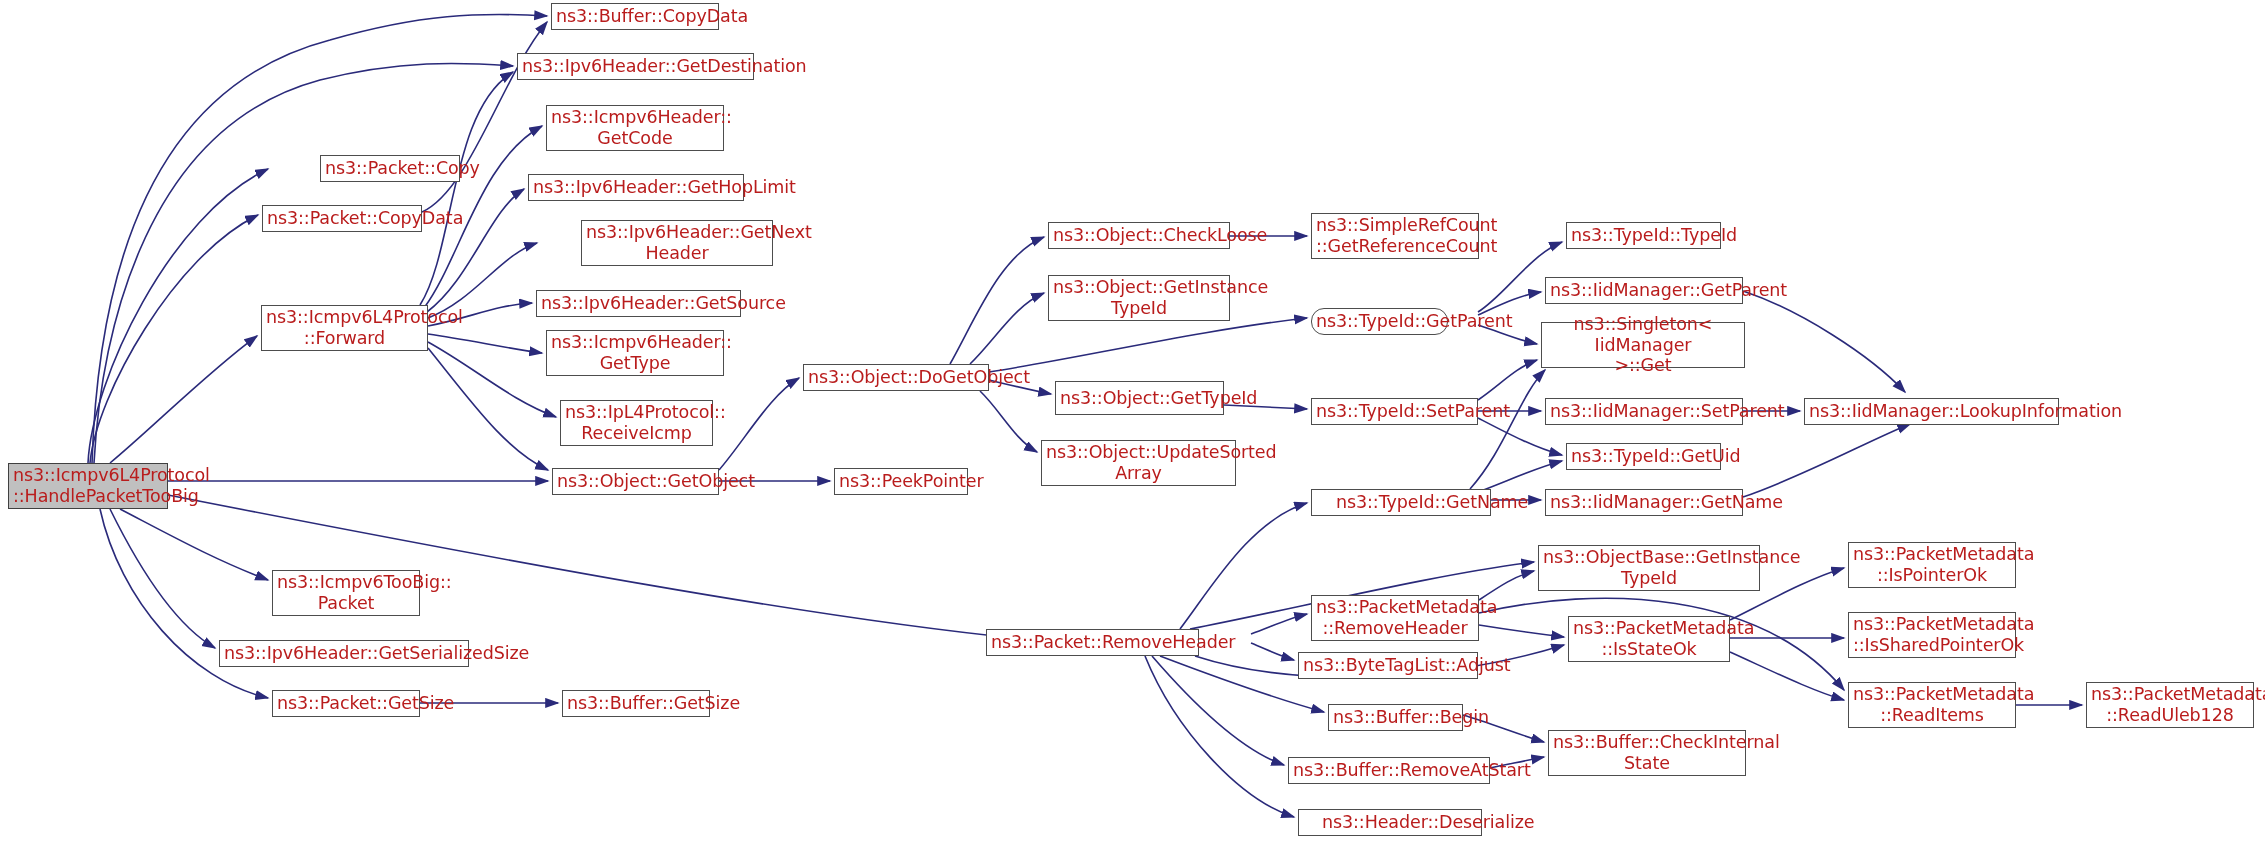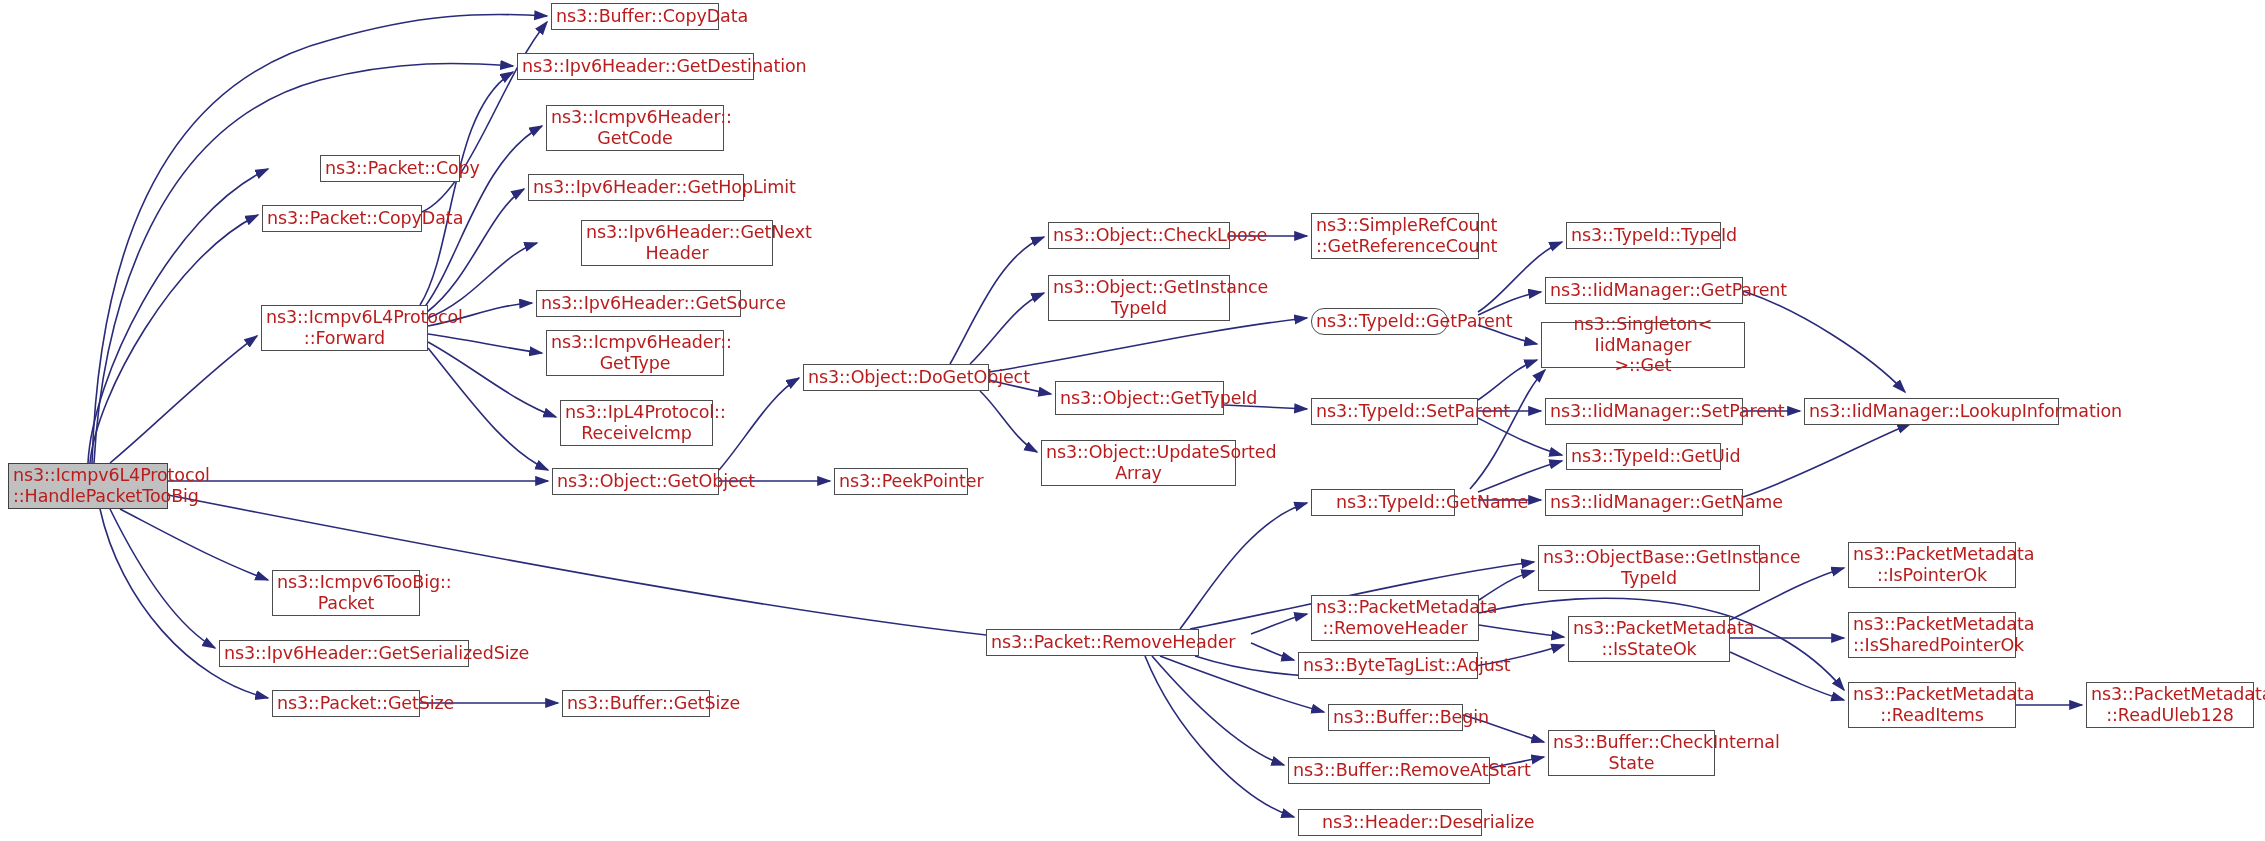--- a/index.html
+++ b/index.html
@@ -150,40 +150,40 @@
       <div class="node" style="left: 1048px; top: 275px; width: 182px; height: 46px;"><span class="node-label">ns3::Object::GetInstance
 TypeId</span></div>
       <div class="node" style="left: 1055px; top: 381px; width: 169px; height: 34px;"><span class="node-label">ns3::Object::GetTypeId</span></div>
       <div class="node" style="left: 1041px; top: 440px; width: 195px; height: 46px;"><span class="node-label">ns3::Object::UpdateSorted
 Array</span></div>
       <div class="node" style="left: 986px; top: 629px; width: 213px; height: 27px;"><span class="node-label">ns3::Packet::RemoveHeader</span></div>
       <div class="node" style="left: 1311px; top: 213px; width: 168px; height: 46px;"><span class="node-label">ns3::SimpleRefCount
 ::GetReferenceCount</span></div>
       <div class="node" style="left: 1311px; top: 308px; width: 137px; height: 27px; border-radius: 13px;"><span class="node-label">ns3::TypeId::GetParent</span></div>
       <div class="node" style="left: 1311px; top: 398px; width: 167px; height: 27px;"><span class="node-label">ns3::TypeId::SetParent</span></div>
-      <div class="node" style="left: 1311px; top: 489px; width: 144px; height: 27px; padding-left: 24px;"><span class="node-label">ns3::TypeId::GetName</span></div>
+      <div class="node" style="left: 1311px; top: 489px; width: 180px; height: 27px; padding-left: 24px;"><span class="node-label">ns3::TypeId::GetName</span></div>
       <div class="node" style="left: 1566px; top: 222px; width: 155px; height: 27px;"><span class="node-label">ns3::TypeId::TypeId</span></div>
       <div class="node" style="left: 1545px; top: 277px; width: 198px; height: 27px;"><span class="node-label">ns3::IidManager::GetParent</span></div>
       <div class="node" style="left: 1541px; top: 322px; width: 204px; height: 46px;"><span class="node-label">ns3::Singleton&lt; IidManager
 &gt;::Get</span></div>
       <div class="node" style="left: 1545px; top: 398px; width: 198px; height: 27px;"><span class="node-label">ns3::IidManager::SetParent</span></div>
       <div class="node" style="left: 1566px; top: 443px; width: 155px; height: 27px;"><span class="node-label">ns3::TypeId::GetUid</span></div>
       <div class="node" style="left: 1545px; top: 489px; width: 198px; height: 27px;"><span class="node-label">ns3::IidManager::GetName</span></div>
       <div class="node" style="left: 1804px; top: 398px; width: 255px; height: 27px;"><span class="node-label">ns3::IidManager::LookupInformation</span></div>
       <div class="node" style="left: 1538px; top: 545px; width: 222px; height: 46px;"><span class="node-label">ns3::ObjectBase::GetInstance
 TypeId</span></div>
       <div class="node" style="left: 1311px; top: 595px; width: 168px; height: 46px;"><span class="node-label">ns3::PacketMetadata
 ::RemoveHeader</span></div>
       <div class="node" style="left: 1568px; top: 616px; width: 162px; height: 46px;"><span class="node-label">ns3::PacketMetadata
 ::IsStateOk</span></div>
       <div class="node" style="left: 1298px; top: 652px; width: 180px; height: 27px;"><span class="node-label">ns3::ByteTagList::Adjust</span></div>
       <div class="node" style="left: 1328px; top: 704px; width: 135px; height: 27px;"><span class="node-label">ns3::Buffer::Begin</span></div>
       <div class="node" style="left: 1288px; top: 757px; width: 202px; height: 27px;"><span class="node-label">ns3::Buffer::RemoveAtStart</span></div>
       <div class="node" style="left: 1298px; top: 809px; width: 184px; height: 27px; padding-left: 23px;"><span class="node-label">ns3::Header::Deserialize</span></div>
-      <div class="node" style="left: 1548px; top: 730px; width: 167px; height: 46px;"><span class="node-label">ns3::Buffer::CheckInternal
+      <div class="node" style="left: 1548px; top: 730px; width: 198px; height: 46px;"><span class="node-label">ns3::Buffer::CheckInternal
 State</span></div>
       <div class="node" style="left: 1848px; top: 542px; width: 168px; height: 46px;"><span class="node-label">ns3::PacketMetadata
 ::IsPointerOk</span></div>
       <div class="node" style="left: 1848px; top: 612px; width: 168px; height: 46px;"><span class="node-label">ns3::PacketMetadata
 ::IsSharedPointerOk</span></div>
       <div class="node" style="left: 1848px; top: 682px; width: 168px; height: 46px;"><span class="node-label">ns3::PacketMetadata
 ::ReadItems</span></div>
       <div class="node" style="left: 2086px; top: 682px; width: 168px; height: 46px;"><span class="node-label">ns3::PacketMetadata
 ::ReadUleb128</span></div>
     </div>

